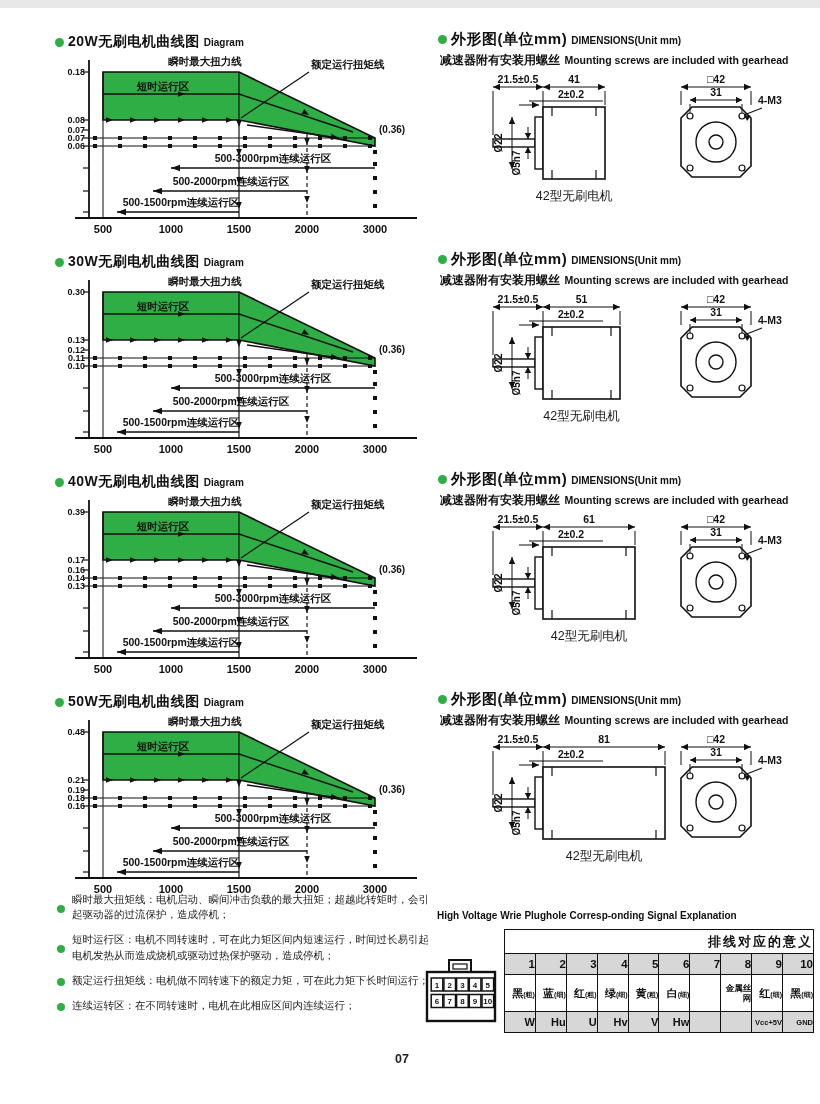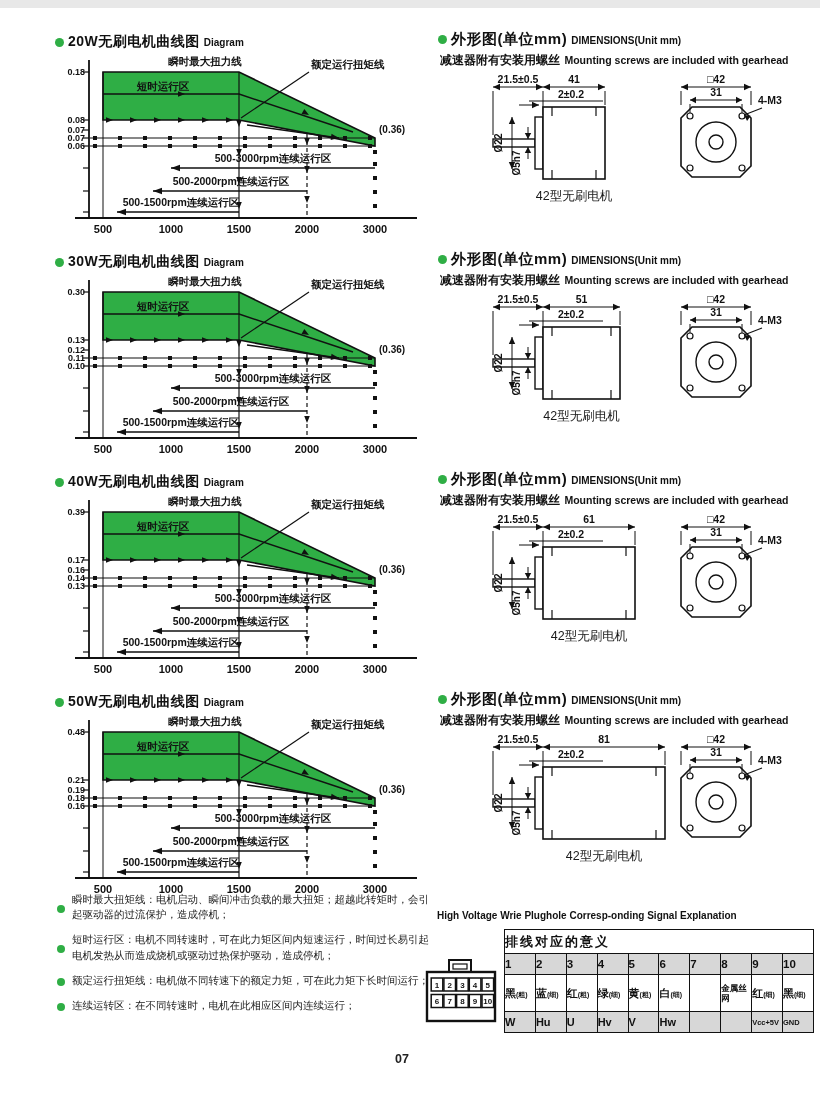--- a/index.html
+++ b/index.html
@@ -21,21 +21,21 @@
   .notes{position:absolute;left:57px;top:884px;width:375px;margin:0;padding:0;list-style:none;}
   .notes li{display:flex;gap:7px;margin-bottom:10px;}
   .notes .dot{margin-top:3px;width:8px;height:8px;}
   .note-text{font-size:10.5px;font-weight:normal;line-height:1.45;color:#1c1c1c;}
   .plug{position:absolute;left:424px;top:901px;width:394px;}
   .plug-title{display:flex;align-items:center;gap:4px;}
   .plug-title .t-zh{font-size:13px;}
   .plug-title-en{font-size:10px;font-weight:bold;margin-left:13px;margin-top:1px;}
   .plug-body{display:flex;align-items:flex-start;margin-top:8px;}
   .plug-table{border-collapse:collapse;table-layout:fixed;width:310px;margin-left:4px;}
-  .plug-table td{border:1.6px solid #111;text-align:left;padding:0;color:#111;overflow:hidden;}
+  .plug-table td{border:1.6px solid #111;text-align:right;padding:0;color:#111;overflow:hidden;}
   td.pt-head{font-size:13px;font-weight:bold;height:23px;background:#fff;letter-spacing:2px;}
   tr.pt-num td{height:20px;font-size:11.5px;font-weight:bold;background:#d7d7d7;}
   tr.pt-col td{height:36px;font-size:11px;font-weight:bold;background:#fff;line-height:1.1;}
   tr.pt-col .sub{font-size:7px;}
   tr.pt-col td.pt-mesh{font-size:8.5px;line-height:1.2;}
   tr.pt-sig td{height:20px;font-size:11px;font-weight:bold;background:#d7d7d7;}
   tr.pt-sig td.pt-small{font-size:7.5px;}
   .pageno{position:absolute;left:0;right:16px;top:1044px;text-align:center;font-size:12.5px;font-weight:bold;color:#222;}
 </style>
 </head>

